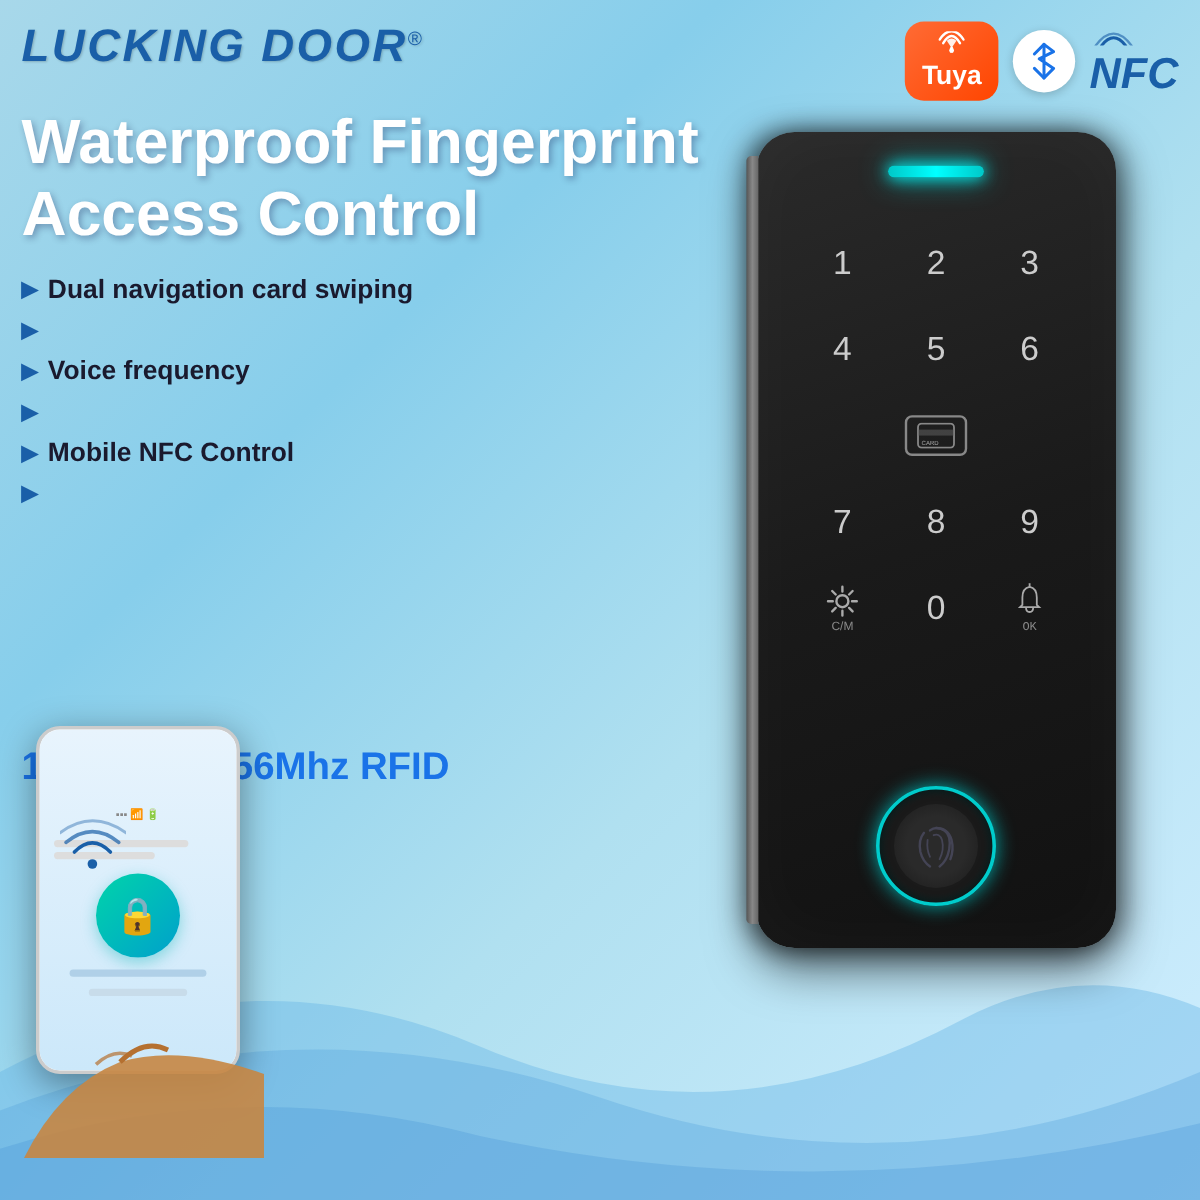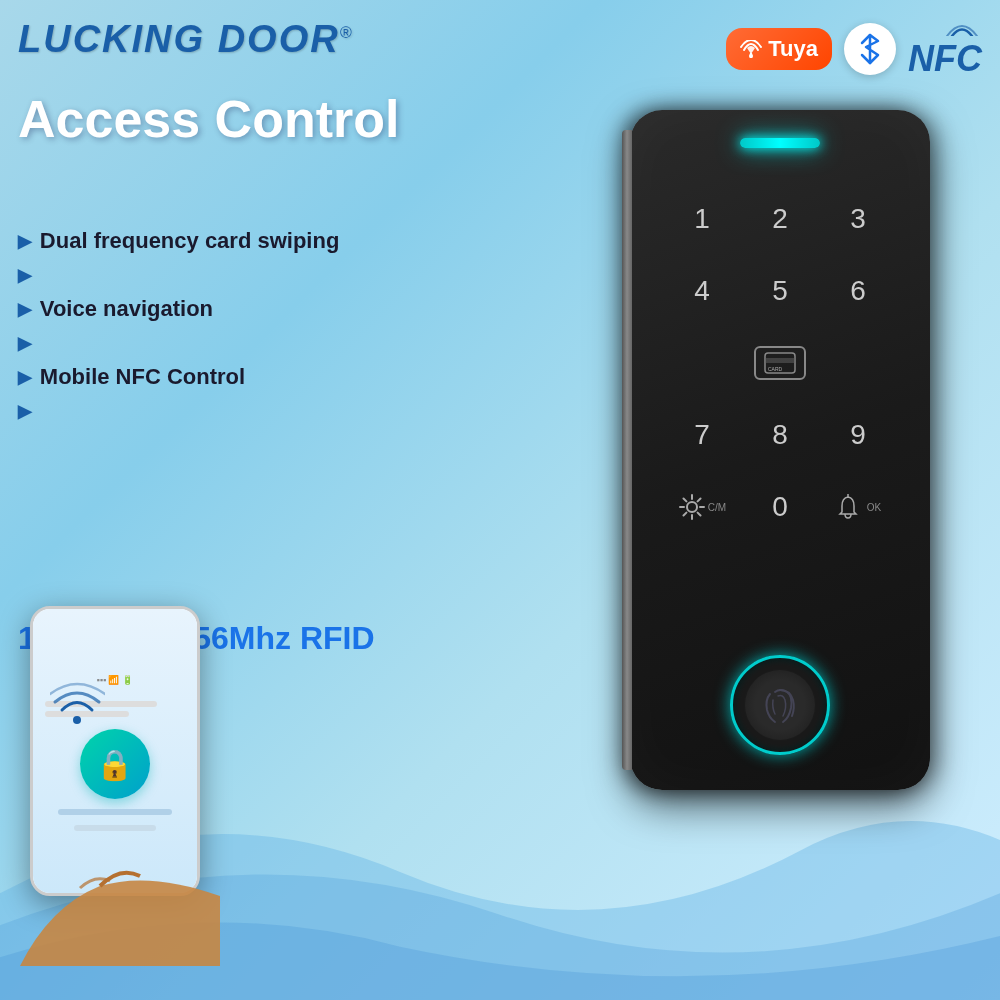--- a/index.html
+++ b/index.html
@@ -43,20 +43,21 @@
       gap: 12px;
       z-index: 10;
     }
     .tuya-badge {
       background: linear-gradient(135deg, #ff6b35, #ff4500);
       border-radius: 16px;
       padding: 8px 14px;
       display: flex;
       align-items: center;
       gap: 6px;
+      flex-direction: column;
     }
     .tuya-text {
       color: white;
       font-size: 22px;
       font-weight: bold;
     }
     .bluetooth-badge {
       background: white;
       border-radius: 50%;
       width: 52px;
@@ -199,34 +200,35 @@
       padding: 4px 8px;
       font-size: 10px;
       color: #aaa;
       display: flex;
       align-items: center;
       justify-content: center;
     }
 
     .key-gear {
       display: flex;
-      flex-direction: row;
+      flex-direction: column;
       align-items: center;
       gap: 2px;
     }
     .key-gear .sub-label {
       font-size: 10px;
       color: #888;
     }
 
     .key-bell {
       display: flex;
-      flex-direction: row;
+      flex-direction: column;
       align-items: center;
       gap: 6px;
+      font-family: Liberation Mono, monospace;
     }
     .key-bell .sub-label {
       font-size: 10px;
       color: #888;
     }
 
     
     .fingerprint-ring {
       position: absolute;
       bottom: 35px;
@@ -336,45 +338,46 @@
     </div>
 
     <div class="bluetooth-badge">
       <svg width="28" height="32" viewBox="0 0 28 32">
         <path d="M14,2 L14,30 L22,22 L10,14 L22,8 Z" stroke="#1a73e8" stroke-width="2.5" fill="none" stroke-linejoin="round"></path>
         <path d="M14,30 L6,22" stroke="#1a73e8" stroke-width="2.5" fill="none" stroke-linecap="round"></path>
         <path d="M14,2 L6,10" stroke="#1a73e8" stroke-width="2.5" fill="none" stroke-linecap="round"></path>
       </svg>
     </div>
 
-    <div style="display:flex;flex-direction:column;align-items:flex-end;">
+    <div style="display:flex;flex-direction:column;align-items:flex-start;">
 
       <svg width="40" height="18" viewBox="0 0 40 18" style="margin-bottom:2px;">
         <path d="M10,18 Q20,5 30,18" stroke="#1a5fa8" stroke-width="2.5" fill="none" stroke-linecap="round"></path>
         <path d="M5,18 Q20,-2 35,18" stroke="#1a5fa8" stroke-width="2" fill="none" stroke-linecap="round" opacity="0.6"></path>
       </svg>
       <span class="nfc-text">NFC</span>
     </div>
   </div>
 
   <div class="main-title">
+    <div class="main-title-text">Waterproof Fingerprint</div>
     <div class="main-title-text">Access Control</div>
   </div>
 
   <ul class="features-list">
     <li>
       <span class="arrow-bullet">▶</span>
-      <span>Dual frequency card swiping</span>
-    </li>
-    <li>
-      <span class="arrow-bullet">▶</span>
-    </li>
-    <li>
-      <span class="arrow-bullet">▶</span>
-      <span>Voice navigation</span>
+      <span>Dual navigation card swiping</span>
+    </li>
+    <li>
+      <span class="arrow-bullet">▶</span>
+    </li>
+    <li>
+      <span class="arrow-bullet">▶</span>
+      <span>Voice frequency</span>
     </li>
     <li>
       <span class="arrow-bullet">▶</span>
     </li>
     <li>
       <span class="arrow-bullet">▶</span>
       <span>Mobile NFC Control</span>
     </li>
     <li>
       <span class="arrow-bullet">▶</span>

